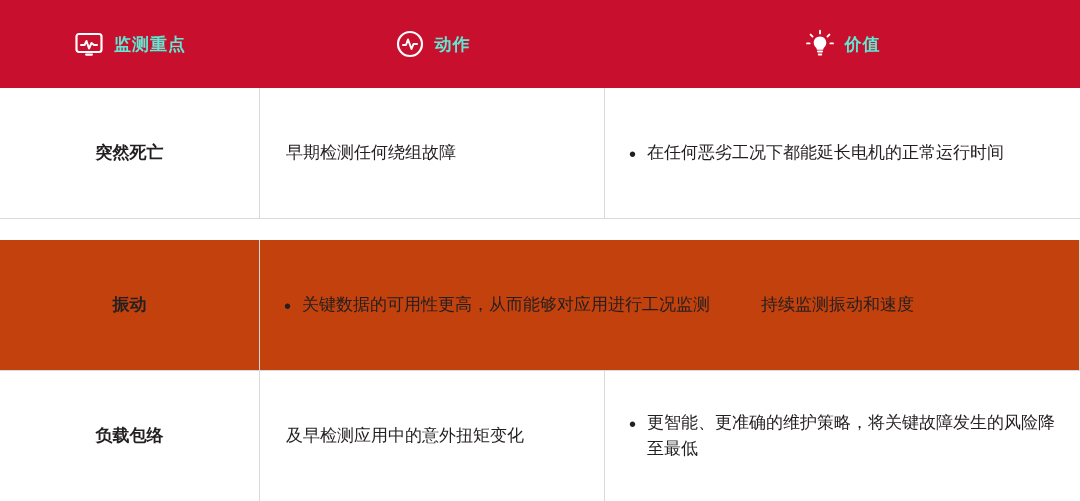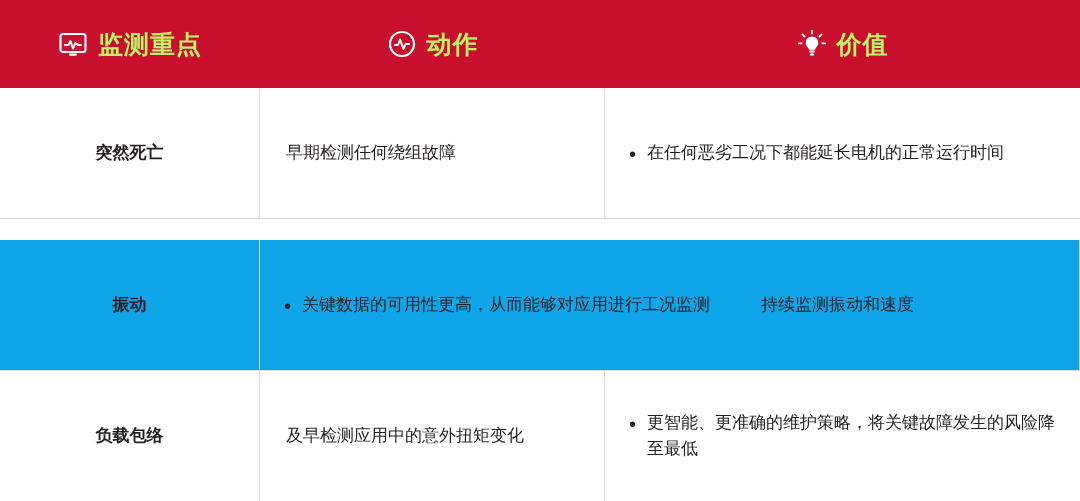--- a/index.html
+++ b/index.html
@@ -29,22 +29,22 @@
     min-height: 88px;
     background: #c8102e;
     display: flex;
     align-items: center;
   }
   .th {
     display: flex;
     align-items: center;
     justify-content: center;
     gap: 10px;
-    color: #bef264;
-    font-size: 25px;
+    color: #5eead4;
+    font-size: 17px;
     font-weight: bold;
     letter-spacing: 1px;
     box-sizing: border-box;
   }
   .th-label {
     white-space: nowrap;
   }
   .col1 { width: 260px; }
   .col2 { width: 345px; font-family: Liberation Mono, monospace; }
   .col3 { width: 475px; }
@@ -66,21 +66,21 @@
     flex-direction: column;
   }
   .tr {
     display: flex;
     align-items: stretch;
     flex: 1 1 0;
     border-bottom: 1px solid #d9d9d9;
     box-sizing: border-box;
   }
   .tr:last-child { border-bottom: none; }
-  .tr.shaded { background: #0ea5e9; margin-top: 21px; }
+  .tr.shaded { background: #c2410c; margin-top: 21px; }
 
   .td {
     box-sizing: border-box;
     display: flex;
     align-items: center;
     font-size: 17px;
     line-height: 1.55;
     color: #231f20;
   }
   .td.c1 {

